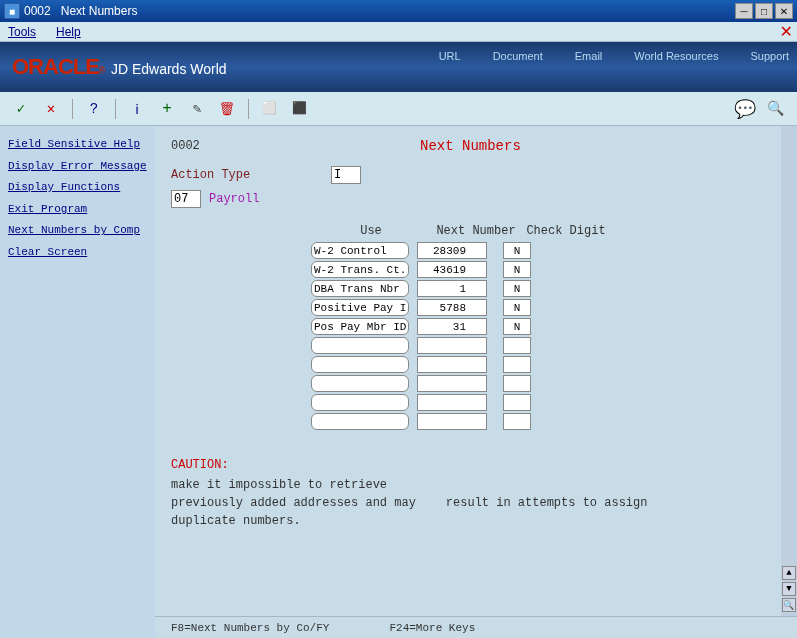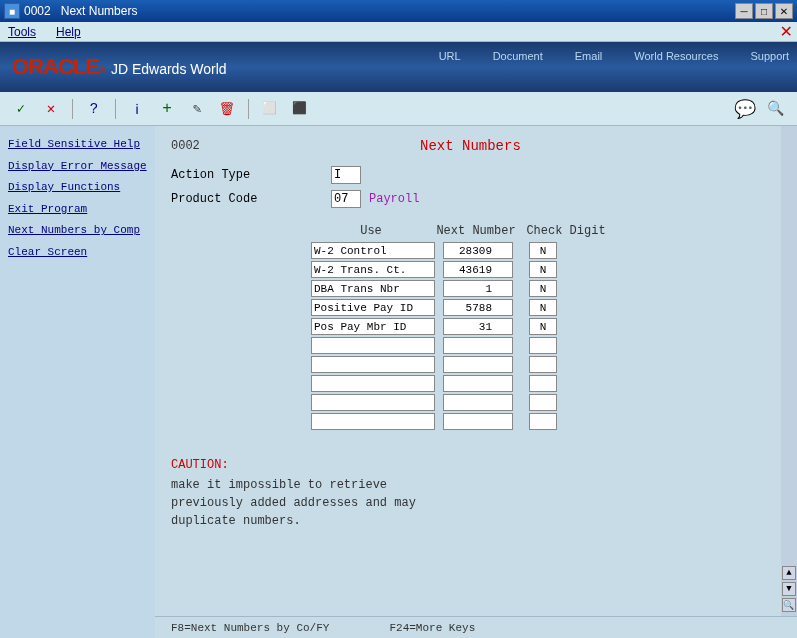--- a/index.html
+++ b/index.html
@@ -205,21 +205,21 @@
     }
 
     
     .field-row {
       display: flex;
       align-items: center;
       margin-bottom: 6px;
     }
     .field-label {
       font-size: 12px;
-      color: #000000;
+      color: #7f1d1d;
       font-family: 'Courier New', monospace;
       width: 160px;
     }
     .field-input {
       font-family: 'Courier New', monospace;
       font-size: 12px;
       border: 1px solid #888;
       background: white;
       height: 18px;
       padding: 0 2px;
@@ -243,21 +243,22 @@
     }
     .grid-cell {
       font-family: 'Courier New', monospace;
       font-size: 11px;
       border: 1px solid #888;
       background: white;
       height: 17px;
       padding: 0 2px;
     }
     .grid-use-cell {
-      width: 124px;
+      width: 98px;
+      border-radius: 6px;
     }
     .grid-number-cell {
       width: 75px;
       text-align: right;
       padding-right: 20px;
     }
     .grid-check-cell {
       width: 30px;
       text-align: center;
     }
@@ -411,21 +412,20 @@
     <span id="form-title">Next Numbers</span>
     <span style="width: 40px;"></span>
   </div>
 
   <div class="field-row">
     <span class="field-label">Action Type</span>
     <input class="field-input" type="text" style="width: 30px;" value="I">
   </div>
 
   <div class="field-row">
-    <span class="field-label">Product Code</span>
     <input class="field-input" type="text" style="width: 30px;" value="07">
     <span class="field-value-text">Payroll</span>
   </div>
 
   <div id="data-grid">
 
     <div style="display:flex; margin-bottom:4px; margin-left: 10px;">
       <div style="width: 130px;"></div>
       <span class="grid-col-header" style="width:120px; text-align:center;">Use</span>
       <span class="grid-col-header" style="width:90px; text-align:center;">Next Number</span>
@@ -517,20 +517,21 @@
   </div>
 
   <div id="caution-section">
     <div id="caution-label">CAUTION:</div>
     <div id="caution-text">
       <div style="display:flex; gap:30px;">
         <span>make it impossible to retrieve</span>
       </div>
       <div style="display:flex; gap:30px;">
         <span>previously added addresses and may</span>
+        <span>result in attempts to assign</span>
       </div>
       <div>
         <span>duplicate numbers.</span>
       </div>
     </div>
   </div>
 
 </div>
 
 <div id="fkeys-bar">

